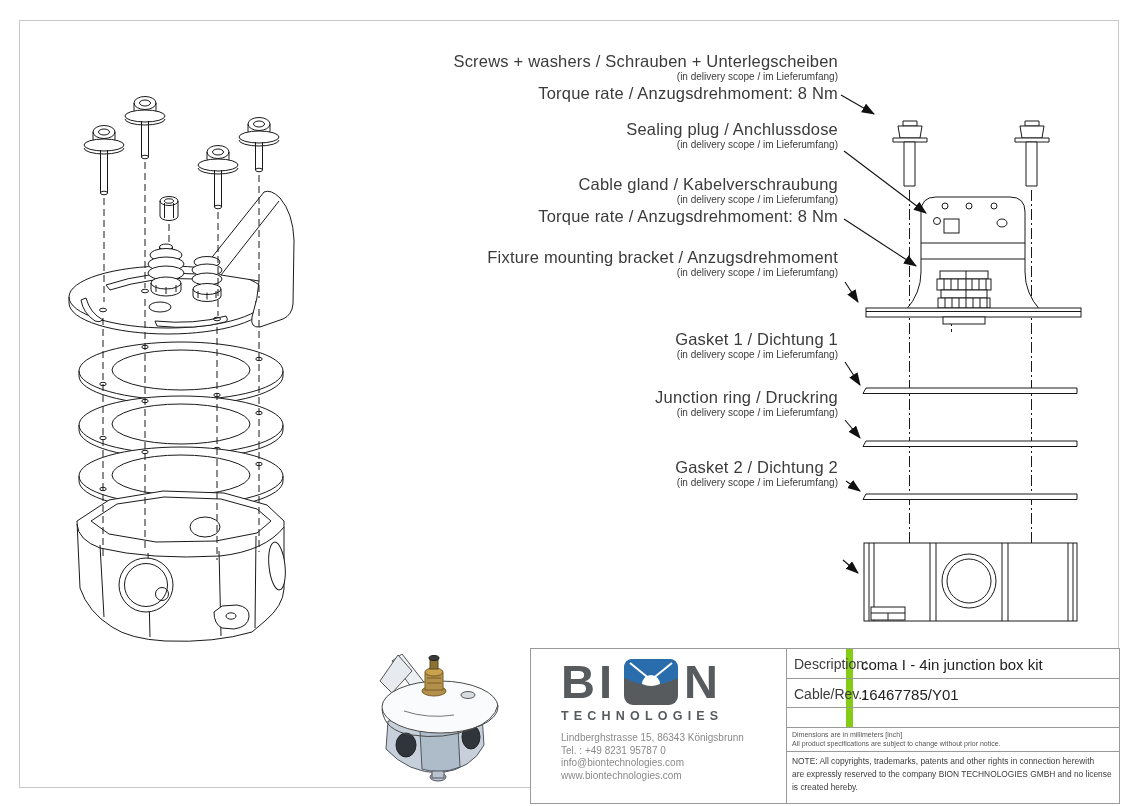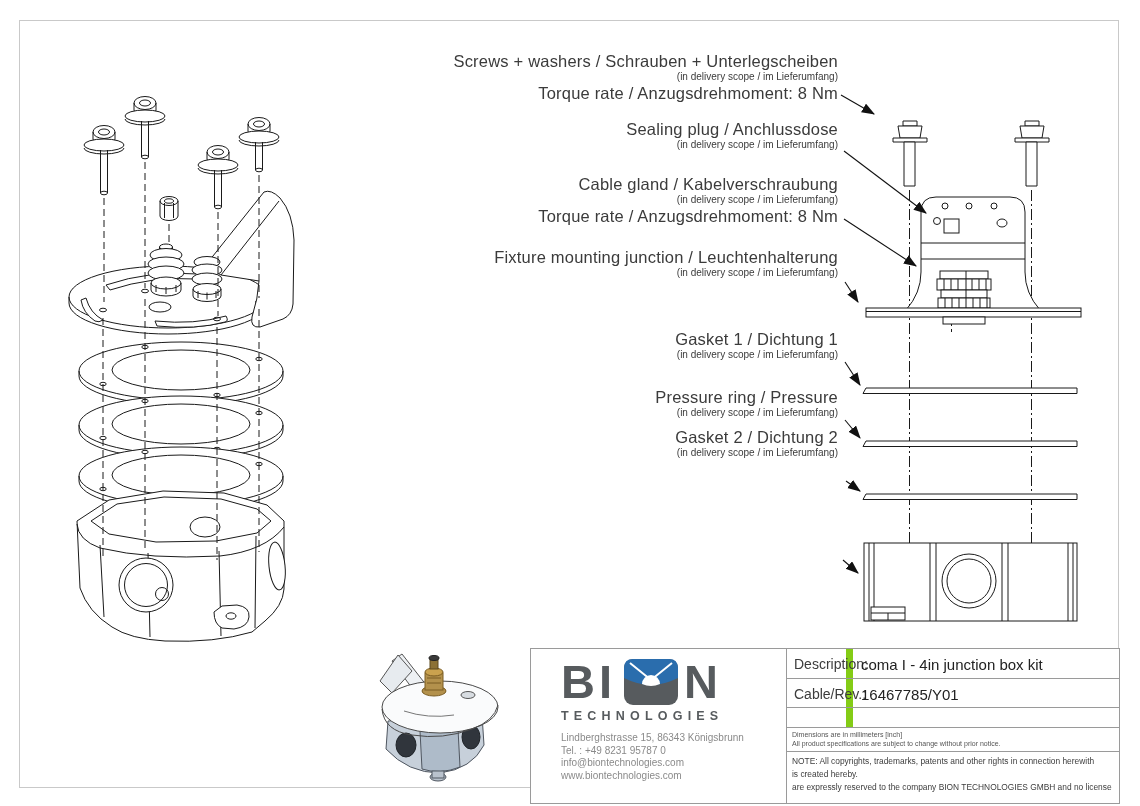--- a/index.html
+++ b/index.html
@@ -6,21 +6,21 @@
   .page{position:relative;width:1140px;height:806px;background:#fff;overflow:hidden;
         font-family:"Liberation Sans",sans-serif;color:#3b3b3b;}
   .frame{position:absolute;left:19px;top:20px;width:1100px;height:768px;
          border:1px solid #c9c9c9;box-sizing:border-box;}
   svg.art{position:absolute;left:0;top:0;}
   
   .lg{position:absolute;right:302px;text-align:right;white-space:nowrap;}
   .lt{font-size:16.5px;line-height:19px;letter-spacing:.2px;color:#3b3b3b;}
   .ln{font-size:10px;line-height:12.5px;color:#3b3b3b;}
   .g1{top:52px}.g2{top:120px}.g3{top:175px}.g4{top:248px}
-  .g5{top:330px}.g6{top:388px}.g7{top:428px}.g8{top:530px}
+  .g5{top:330px}.g6{top:388px}.g7{top:458px}.g8{top:530px}
   
   .tblock{position:absolute;left:530px;top:648px;width:590px;height:156px;
           border:1px solid #9a9a9a;box-sizing:border-box;display:flex;background:#fff;}
   .logo-cell{width:256px;border-right:1px solid #9a9a9a;box-sizing:border-box;
              padding:10px 0 0 30px;}
   .logo-row{display:flex;align-items:center;}
   .logo-word{font-weight:bold;font-size:47px;line-height:46px;letter-spacing:4px;color:#575b5e;}
   .logo-icon{margin:0 6px 0 8px;}
   .logo-tag{font-weight:bold;font-size:12.5px;letter-spacing:5.2px;color:#575b5e;margin-top:4px;}
   .addr{margin-top:9px;font-size:10px;line-height:12.5px;color:#8a8a8a;}
@@ -288,29 +288,29 @@
   <div class="lg g2">
     <div class="lt">Sealing plug / Anchlussdose</div>
     <div class="ln">(in delivery scope / im Lieferumfang)</div>
   </div>
   <div class="lg g3">
     <div class="lt">Cable gland / Kabelverschraubung</div>
     <div class="ln">(in delivery scope / im Lieferumfang)</div>
     <div class="lt">Torque rate / Anzugsdrehmoment: 8 Nm</div>
   </div>
   <div class="lg g4">
-    <div class="lt">Fixture mounting junction  / Leuchtenhalterung</div>
+    <div class="lt">Fixture mounting bracket  / Anzugsdrehmoment</div>
     <div class="ln">(in delivery scope / im Lieferumfang)</div>
   </div>
   <div class="lg g5">
     <div class="lt">Gasket 1 / Dichtung 1</div>
     <div class="ln">(in delivery scope / im Lieferumfang)</div>
   </div>
   <div class="lg g6">
-    <div class="lt">Pressure ring / Pressure</div>
+    <div class="lt">Junction ring / Druckring</div>
     <div class="ln">(in delivery scope / im Lieferumfang)</div>
   </div>
   <div class="lg g7">
     <div class="lt">Gasket 2 / Dichtung 2</div>
     <div class="ln">(in delivery scope / im Lieferumfang)</div>
   </div>
 
   <div class="tblock">
     <div class="logo-cell">
       <div class="logo-row">
@@ -343,18 +343,18 @@
       <div class="frow r3">
         <div class="fl"></div>
         <div class="fv"></div>
       </div>
       <div class="dimnote">
         <div>Dimensions are in millimeters [inch]</div>
         <div>All product specifications are subject to change without prior notice.</div>
       </div>
       <div class="legalnote">
         <div>NOTE: All copyrights, trademarks, patents and other rights in connection herewith</div>
+        <div>are expressly reserved to the company BION TECHNOLOGIES GMBH and no license</div>
         <div>is created hereby.</div>
-        <div>are expressly reserved to the company BION TECHNOLOGIES GMBH and no license</div>
       </div>
     </div>
   </div>
 </div>
 
 </body></html>

